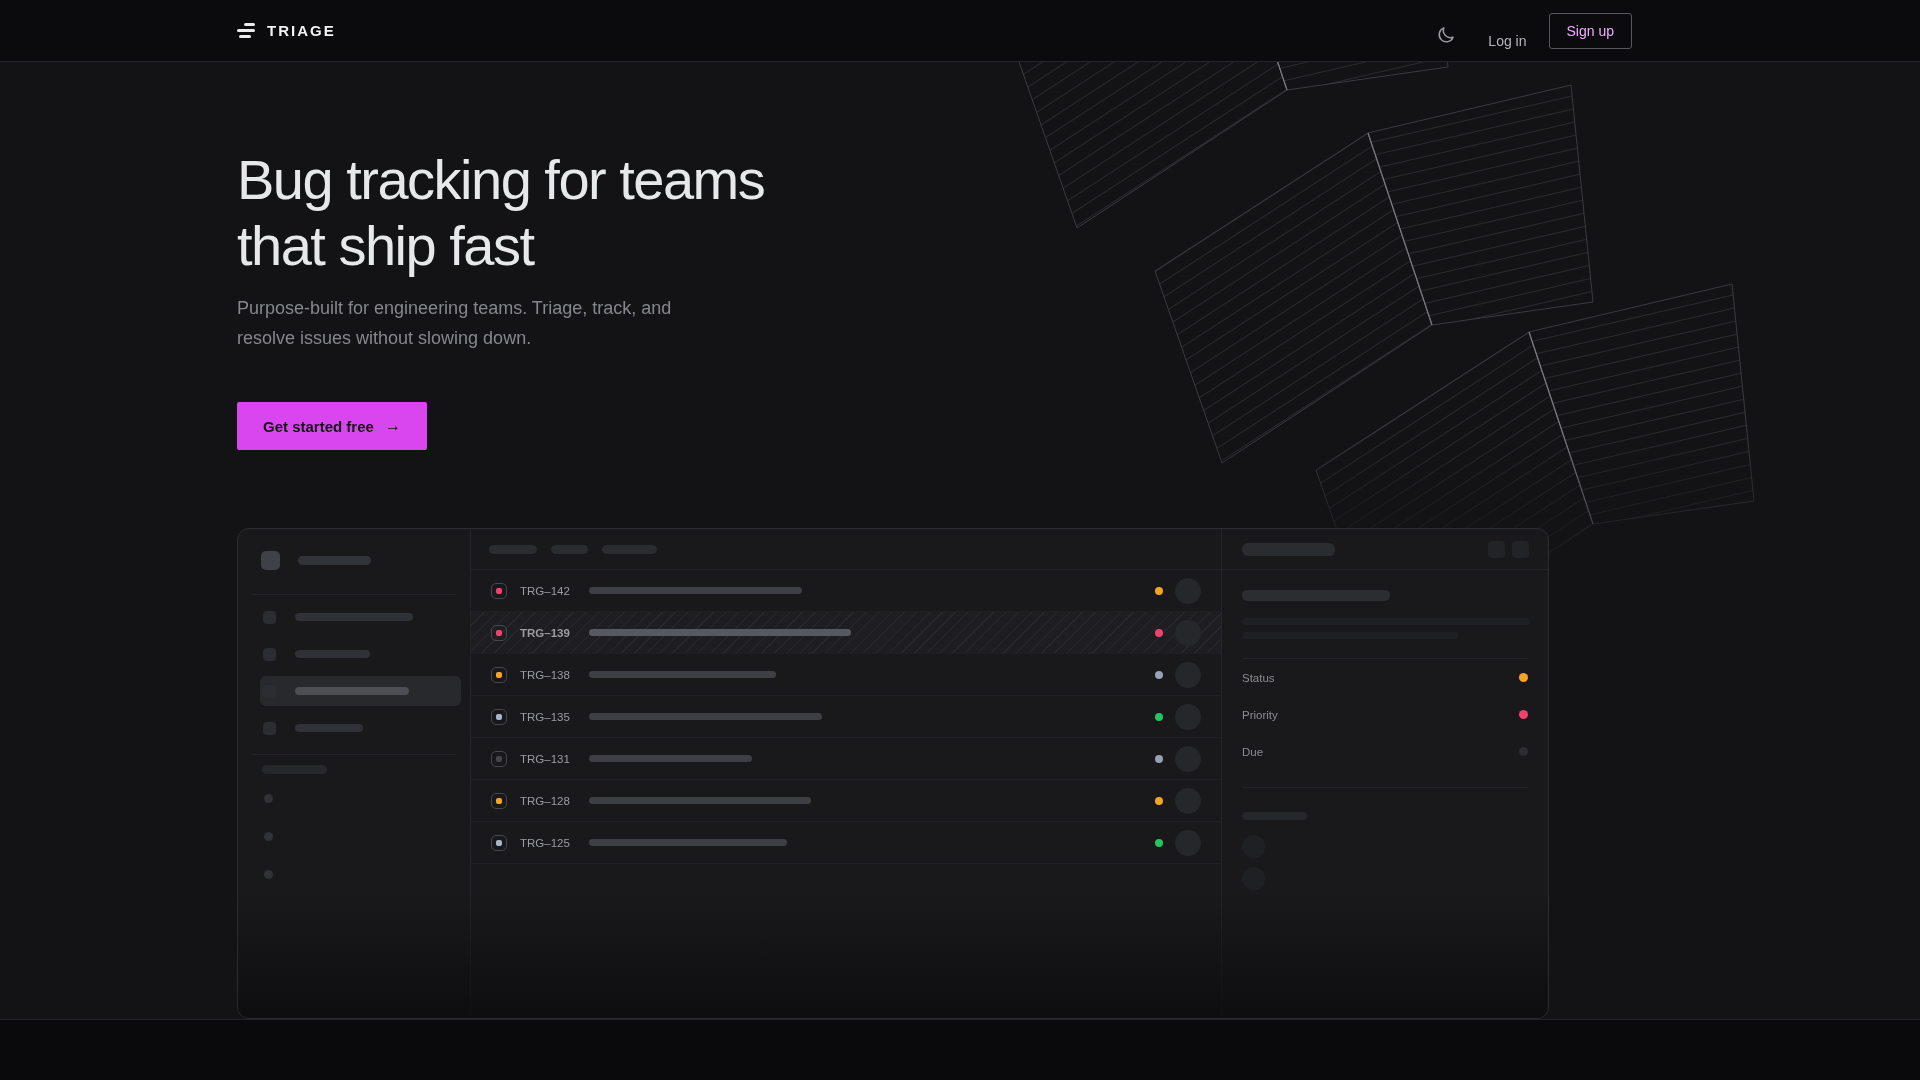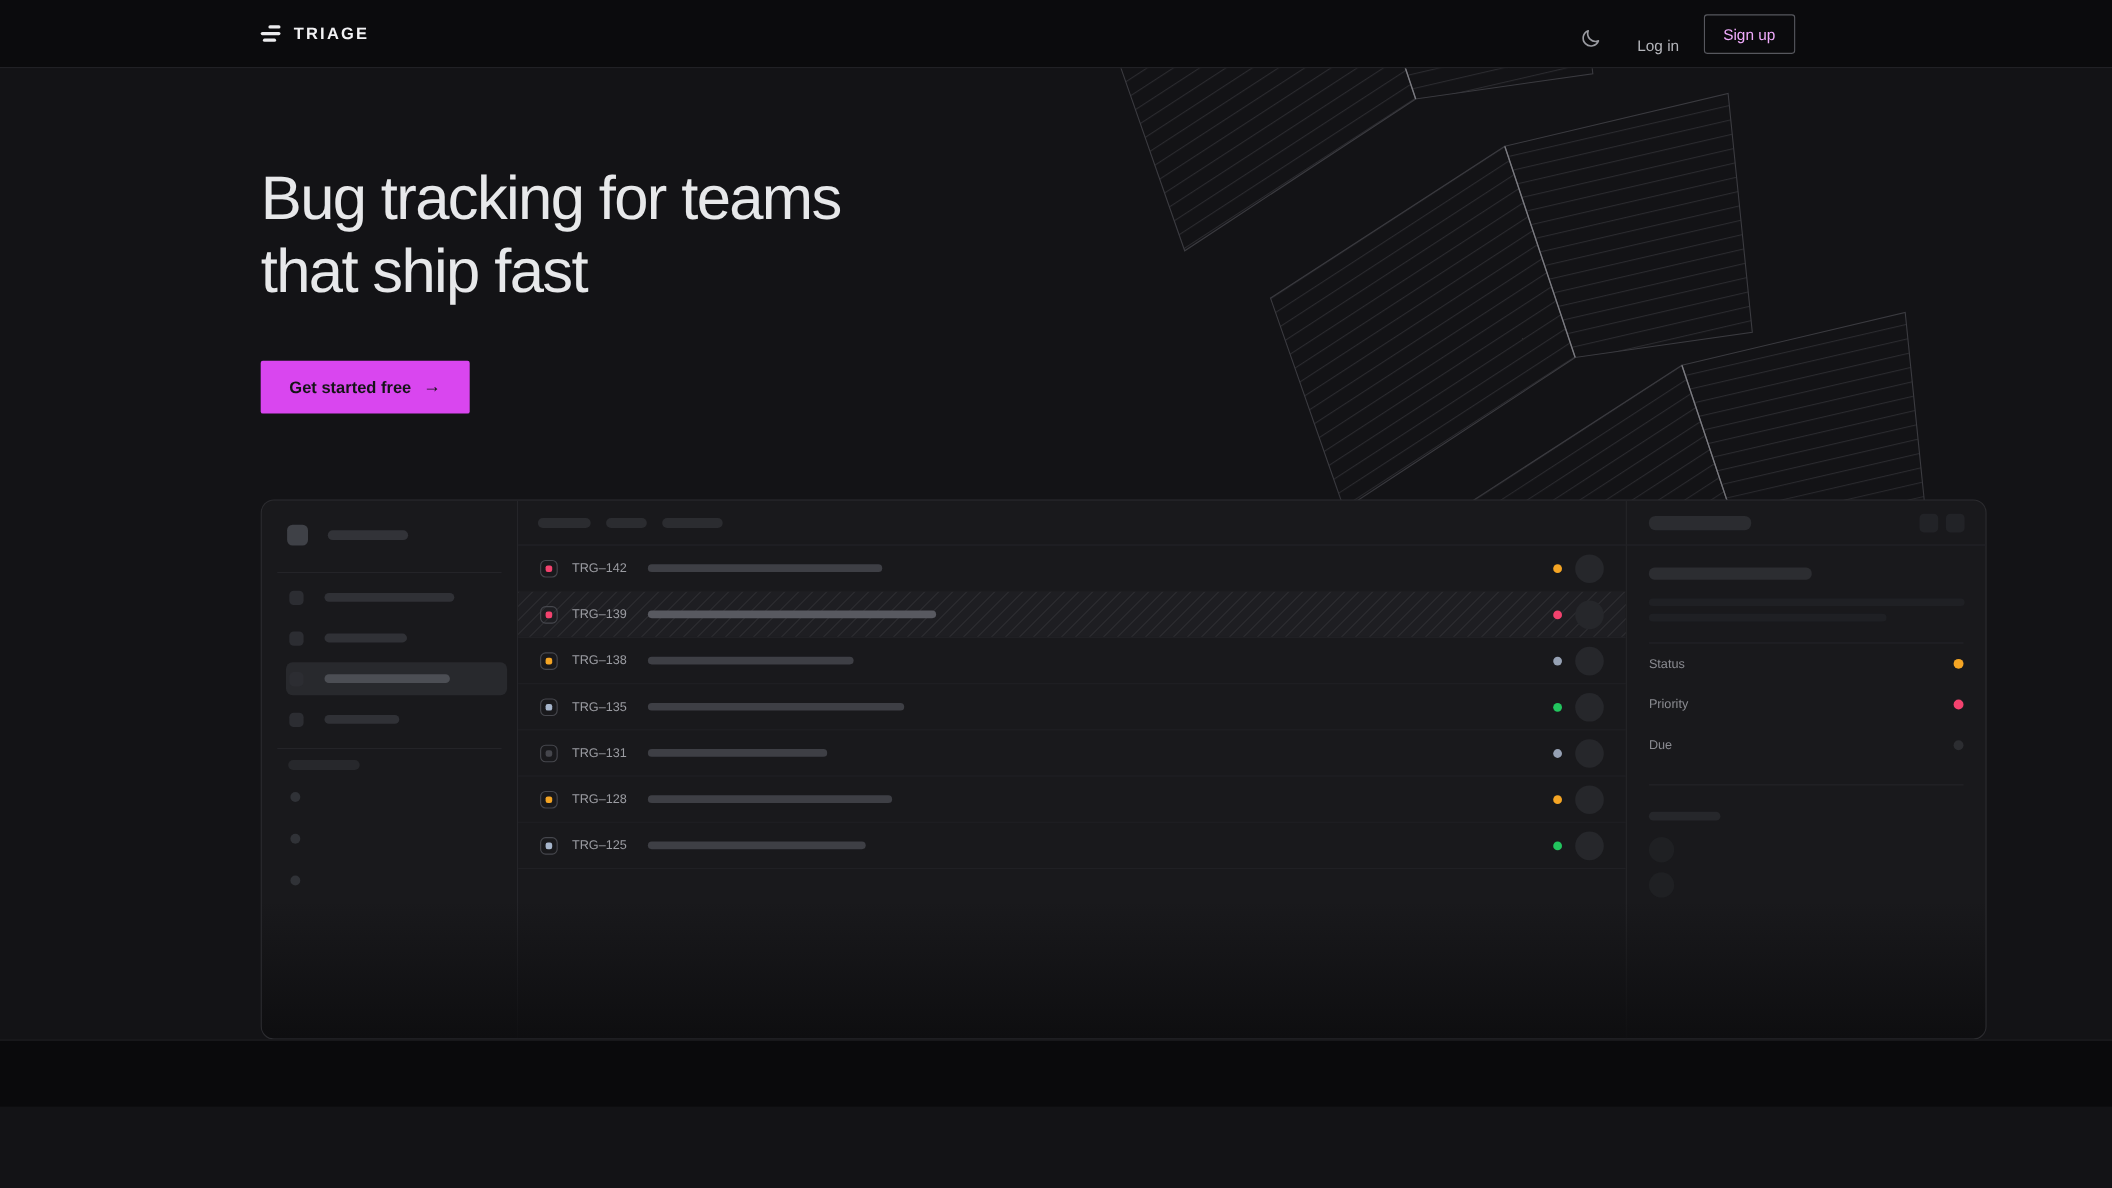--- a/index.html
+++ b/index.html
@@ -60,21 +60,21 @@
     background:#d946ef; color:#141416;
     border:none; border-radius:2px; cursor:pointer;
     font-family:inherit; font-size:15px; font-weight:bold;
   }
   .cta-arrow { font-size:16px; font-weight:normal; }
 
   
   .card {
     position:relative; z-index:2;
     margin:78px 0 0 237px;
-    width:1569px; height:491px;
+    width:1312px; height:491px;
     background:#19191c;
     border:1px solid #2c2c30; border-radius:12px;
     display:flex; overflow:hidden;
   }
   .bar { display:block; border-radius:5px; background:#303136; }
 
   
   .mk-sidebar { width:233px; border-right:1px solid #252529; padding-top:22px; flex-shrink:0; }
   .ws-row { display:flex; align-items:center; margin-left:23px; }
   .ws-icon { width:19px; height:19px; border-radius:5px; background:#3f4147; }
@@ -101,20 +101,21 @@
     display:flex; align-items:center; gap:14px; padding-left:18px;
   }
   .list-header .bar { height:9px; background:#2b2c30; }
   .issue-row {
     height:42px; border-bottom:1px solid #202024;
     display:flex; align-items:center; padding:0 20px; cursor:pointer; flex-shrink:0;
   }
   .issue-row.selected {
     background:#1e1e22;
     background-image:repeating-linear-gradient(135deg, rgba(255,255,255,0.05) 0px, rgba(255,255,255,0.05) 1px, transparent 1px, transparent 9px);
+    font-weight:bold;
   }
   .type-icon {
     width:16px; height:16px; border:1px solid #46474d; border-radius:5px;
     display:flex; align-items:center; justify-content:center; flex-shrink:0;
   }
   .type-icon i { display:block; width:6px; height:6px; border-radius:2px; }
   .issue-id { margin-left:13px; width:54px; font-size:11.5px; color:#9b9ca2; flex-shrink:0; }
   .issue-row .title-bar { height:7px; border-radius:4px; background:#3e3f45; margin-left:15px; }
   .issue-row.selected .title-bar { background:#585960; }
   .row-spacer { flex:1; }
@@ -196,20 +197,24 @@
     <a class="login-link">Log in</a>
     <button class="signup-btn">Sign up</button>
   </div>
 </header>
 
 <main class="hero">
   <h1>
     <span style="display:block">Bug tracking for teams</span>
     <span style="display:block">that ship fast</span>
   </h1>
+  <p class="subtitle">
+    <span style="display:block">Purpose-built for engineering teams. Triage, track, and</span>
+    <span style="display:block">resolve issues without slowing down.</span>
+  </p>
   <button class="cta-btn">
     <span>Get started free</span>
     <span class="cta-arrow">→</span>
   </button>
 
   
   <div class="card">
 
     <div class="mk-sidebar">
       <div class="ws-row">

